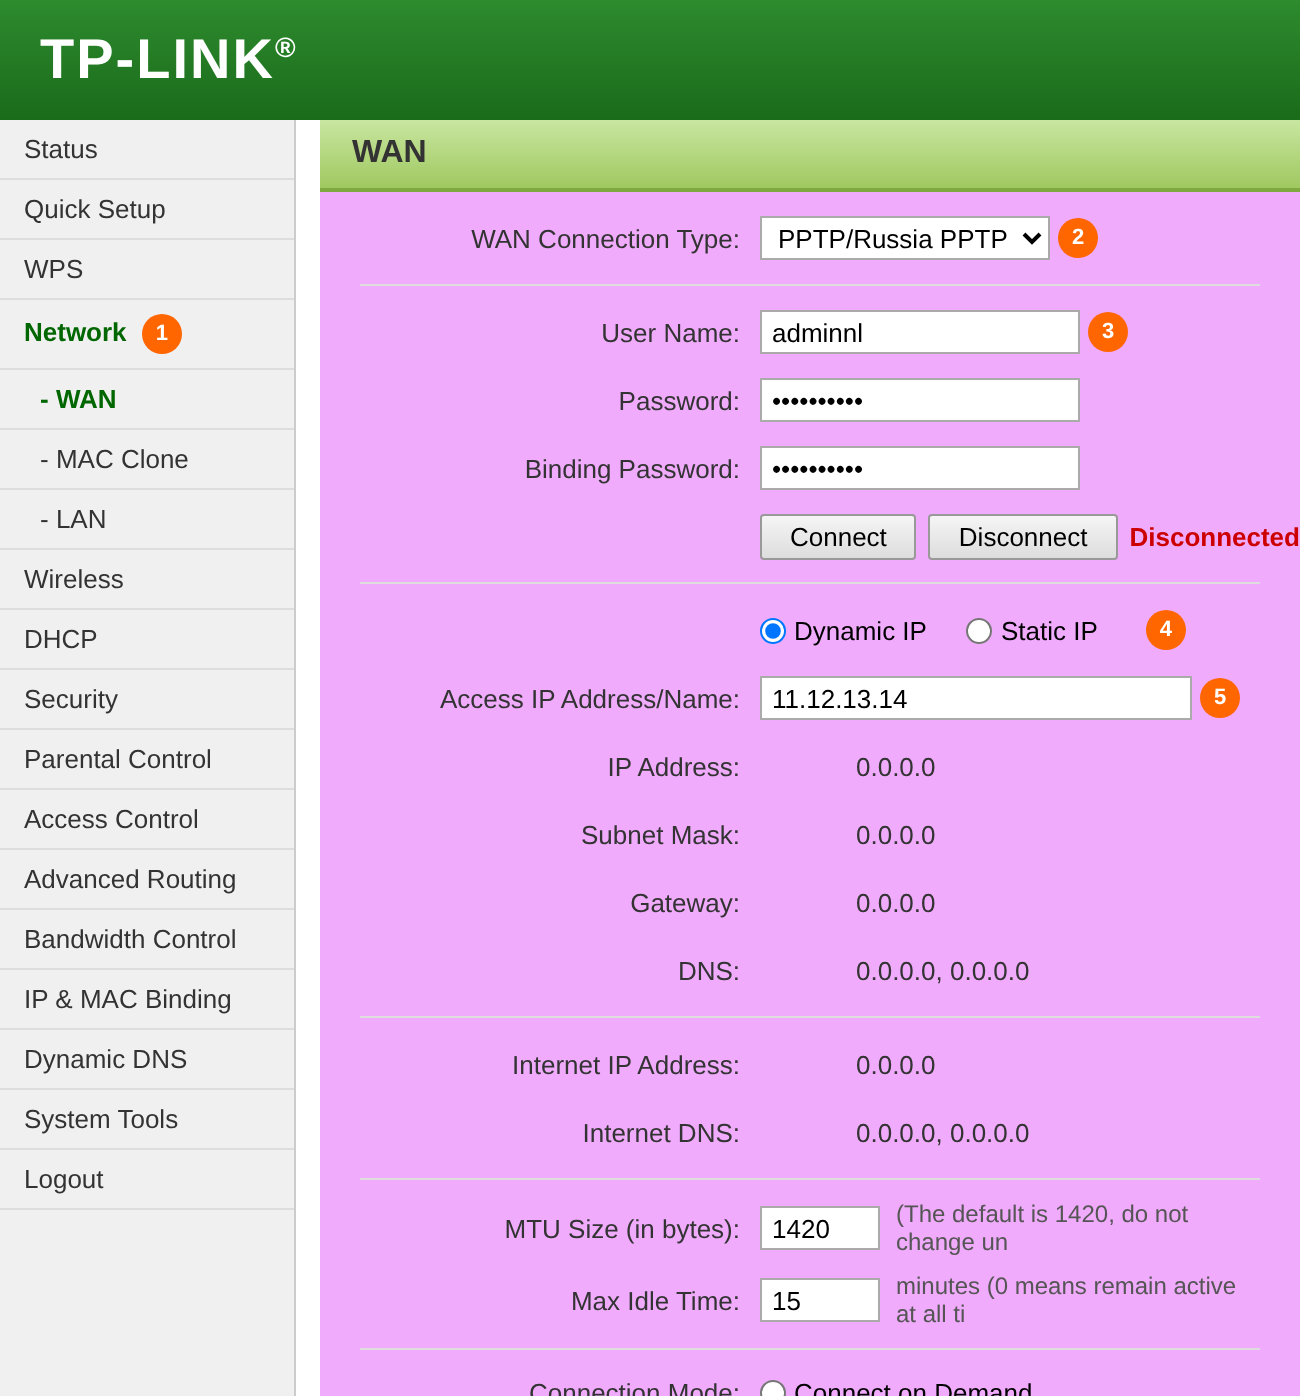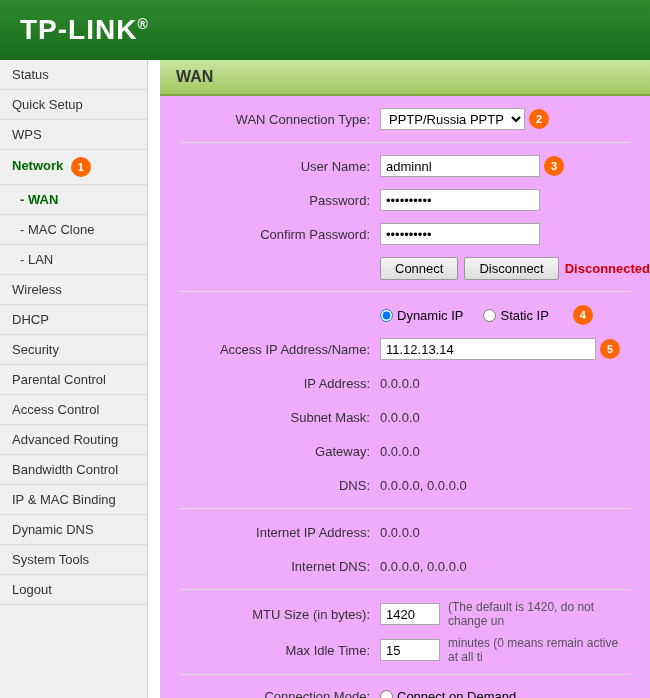--- a/index.html
+++ b/index.html
@@ -85,20 +85,21 @@
       text-align: right;
       width: 200px;
       padding-right: 10px;
       color: #333;
       font-size: 13px;
       flex-shrink: 0;
     }
     .form-value {
       color: #333;
       font-size: 13px;
+      margin-left: 48px;
     }
 
     input[type="text"], input[type="password"] {
       border: 1px solid #aaa;
       padding: 2px 5px;
       font-size: 13px;
       height: 22px;
       background: #fff;
     }
 
@@ -241,21 +242,21 @@
         <input type="text" value="adminnl" style="width: 160px;">
         <span class="annotation">3</span>
       </div>
 
       <div class="form-row">
         <div class="form-label">Password:</div>
         <input type="password" value="1234567890" style="width: 160px;">
       </div>
 
       <div class="form-row">
-        <div class="form-label">Confirm Password:</div>
+        <div class="form-label">Binding Password:</div>
         <input type="password" value="1234567890" style="width: 160px;">
       </div>
 
       <div class="form-row">
         <div class="form-label"></div>
         <button class="btn">Connect</button>
         <button class="btn">Disconnect</button>
         <span class="disconnected-text">Disconnected!</span>
       </div>
 

